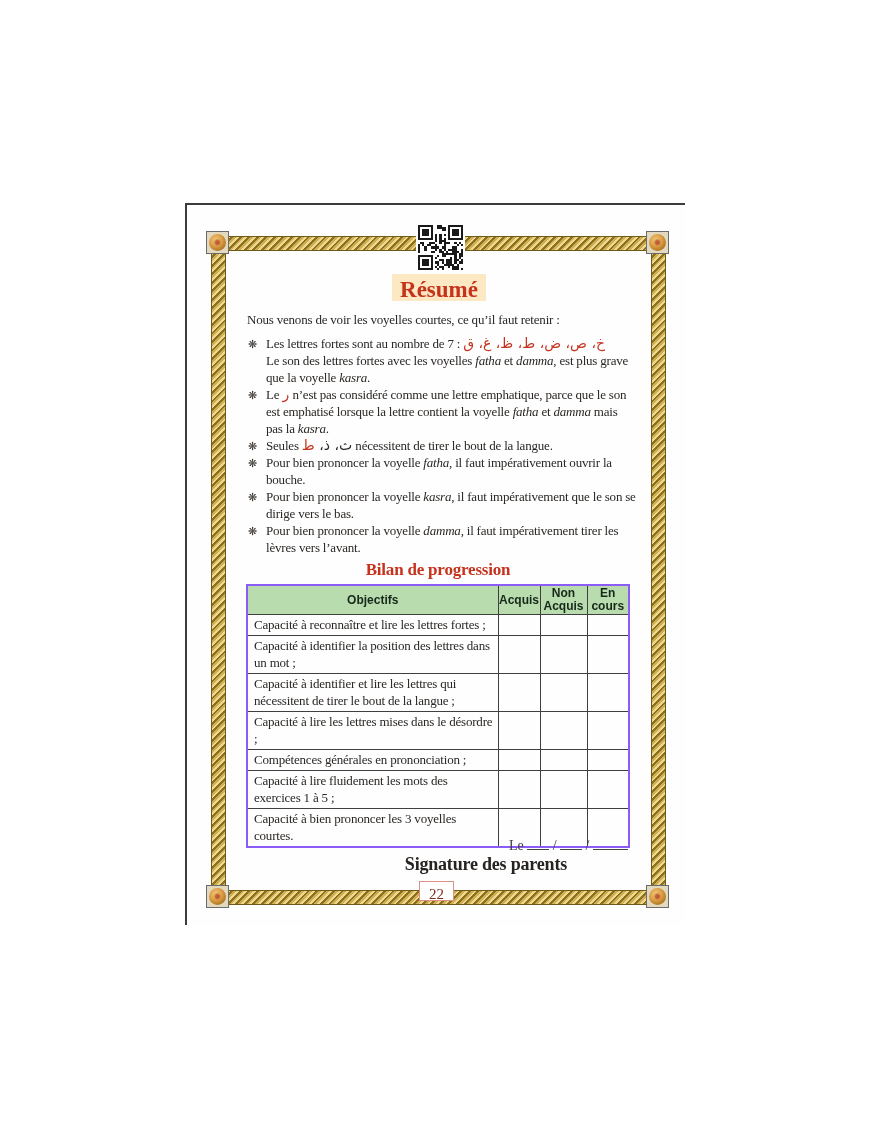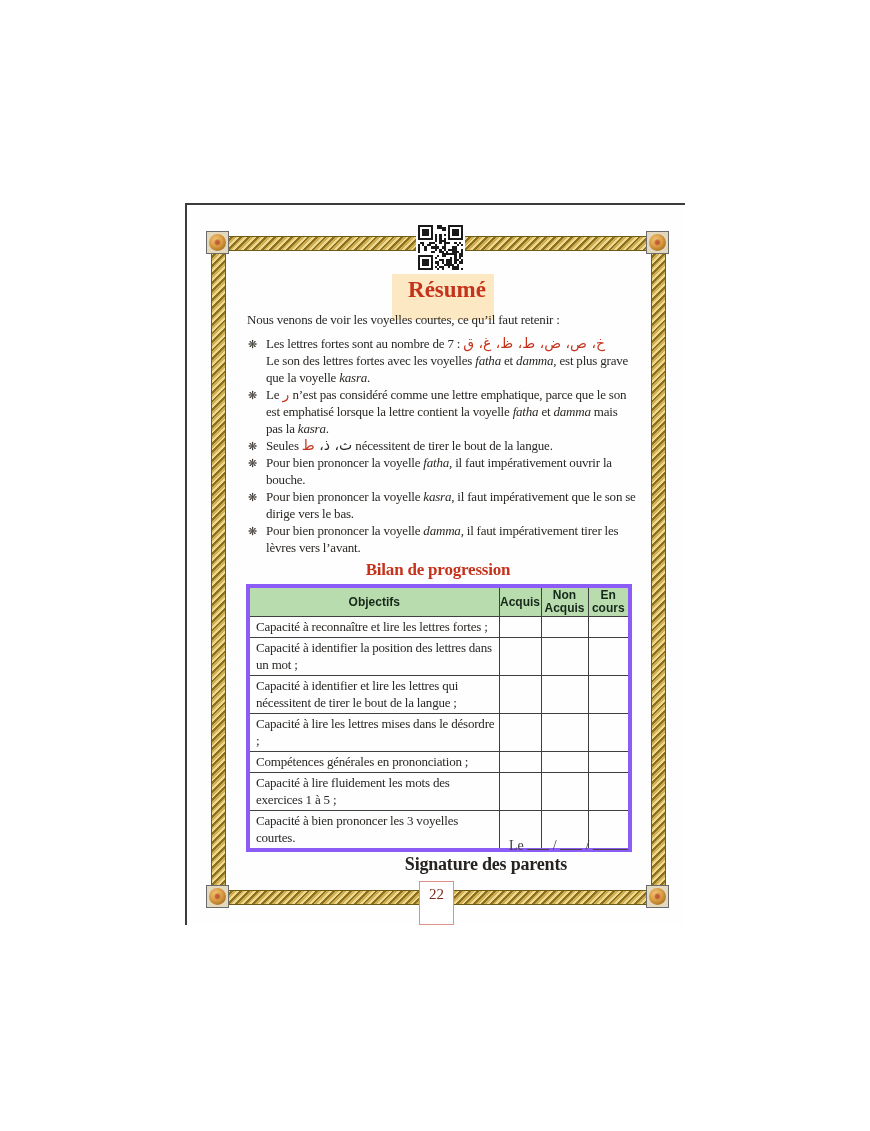--- a/index.html
+++ b/index.html
@@ -42,44 +42,44 @@
   .rosette.bl{left:19px;top:680px;}
   .rosette.br{left:459px;top:680px;}
 
   .qr{
     position:absolute;left:229px;top:18px;width:49px;height:49px;background:#ffffff;
     z-index:3;padding:2px;box-sizing:border-box;
   }
   .qr svg{display:block;width:100%;height:100%;}
 
   .resume-box{
-    position:absolute;left:205px;top:69px;width:94px;height:46px;z-index:3;
+    position:absolute;left:205px;top:69px;width:94px;height:27px;z-index:3;
     background:var(--highlight,#fce8c3);text-align:center;line-height:31px;
-    font-weight:bold;font-size:23px;color:var(--accent-red,#c5331d);padding-left:8px;
+    font-weight:bold;font-size:23px;color:var(--accent-red,#c5331d);
   }
   .content{position:absolute;left:60px;width:390px;z-index:3;}
   .intro{top:107px;font-size:13px;letter-spacing:-0.2px;}
   .bullets{top:130px;}
   .bullets ul{margin:0;padding:0;list-style:none;}
   .bullets li{position:relative;padding-left:19px;font-size:13px;line-height:17px;letter-spacing:-0.2px;margin:0;}
   .bullets .marker{position:absolute;left:1px;top:1px;font-size:11px;color:#3a3530;letter-spacing:0;}
   .i{font-style:italic;font-family:Liberation Serif, serif;}
   .red{color:var(--accent-red,#c5331d);}
   .ar{font-family:"DejaVu Sans",sans-serif;font-size:14px;unicode-bidi:isolate;letter-spacing:0;}
 
   .bilan-title{
     position:absolute;left:60px;top:355px;width:382px;text-align:center;z-index:3;
     font-weight:bold;font-size:17px;color:var(--accent-red,#d23420);letter-spacing:-0.2px;
   }
   table.progress{
     position:absolute;left:59px;top:379px;width:382px;z-index:3;
     border-collapse:collapse;table-layout:fixed;
   }
   table.progress th,table.progress td{border:1px solid #3f3f3f;box-sizing:border-box;}
-  table.progress{border:4px solid #8b5cf6;}
+  table.progress{border:2px solid #8b5cf6;}
   table.progress th{
     background:var(--header-green,#b9dcae);
     font-family:"Liberation Sans","DejaVu Sans",sans-serif;
     font-size:12px;line-height:13px;font-weight:bold;color:#16281a;
     text-align:center;padding:1px 0;height:27px;
   }
   table.progress td.label{
     font-size:13px;line-height:17px;letter-spacing:-0.2px;
     padding:1px 3px 2px 6px;vertical-align:top;
   }
@@ -91,21 +91,21 @@
     position:absolute;left:59px;top:633px;width:382px;text-align:right;z-index:3;
     font-size:14px;color:#404040;
   }
   .blank-line{display:inline-block;border-bottom:1.3px solid #4a453f;height:11px;vertical-align:baseline;}
   .b1{width:22px;} .b2{width:22px;} .b3{width:35px;}
   .signature{
     position:absolute;left:160px;top:649px;width:220px;text-align:right;z-index:3;
     font-weight:bold;font-size:18px;color:#262320;letter-spacing:-0.2px;
   }
   .page-badge{
-    position:absolute;left:232px;top:676px;width:35px;height:44px;z-index:4;
+    position:absolute;left:232px;top:676px;width:35px;height:20px;z-index:4;
     background:#ffffff;border:1.5px solid #dd9088;box-sizing:border-box;
     text-align:center;line-height:25px;font-size:15px;color:#7d2d20;
   }
 </style>
 </head>
 <body>
 
 <div class="page">
 
   <div class="rope h top"></div>

